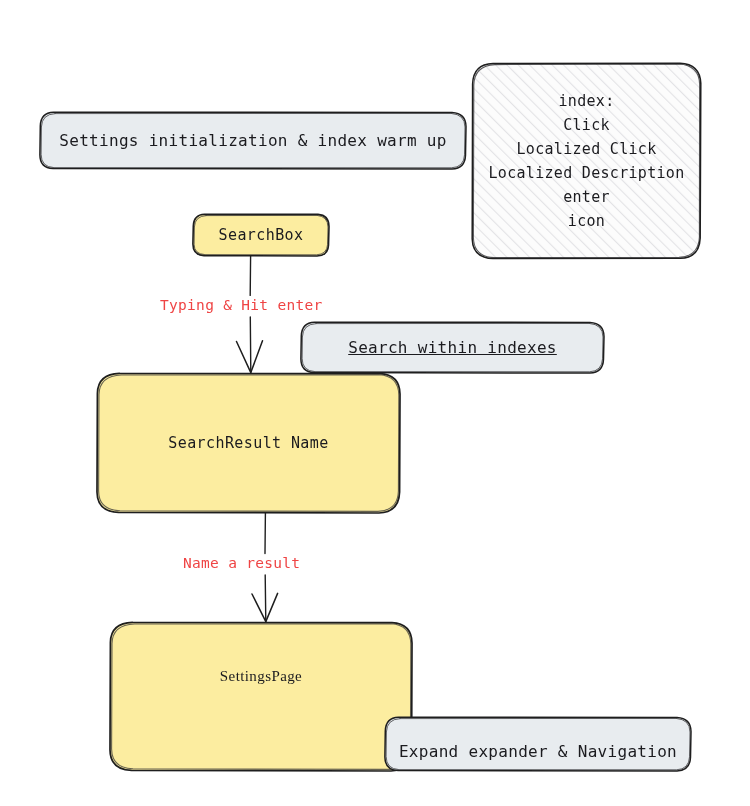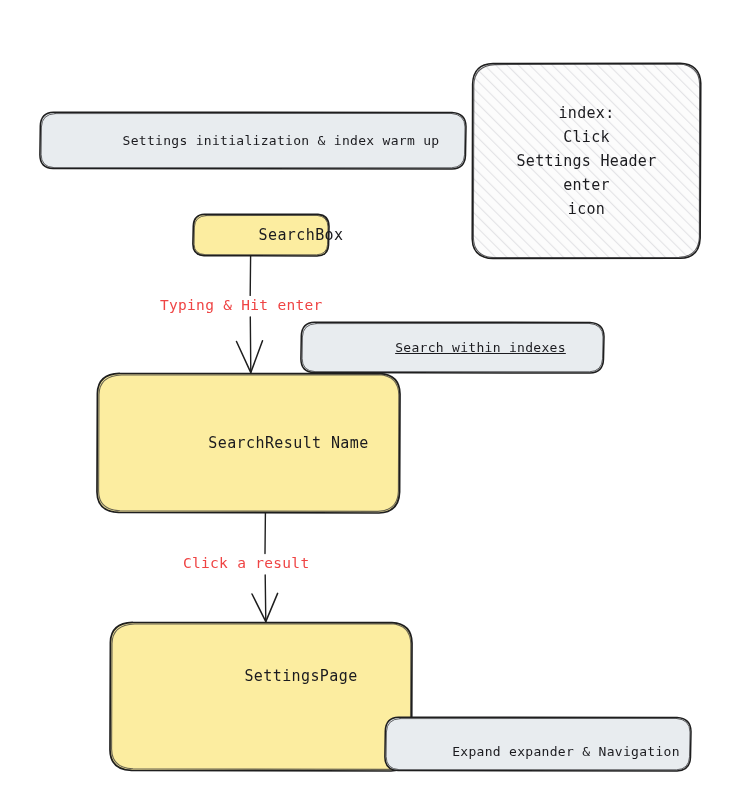--- a/index.html
+++ b/index.html
@@ -27,26 +27,24 @@
     align-items: center;
     justify-content: center;
     text-align: center;
     color: #1b1b1f;
     pointer-events: none;
     white-space: pre;
   }
   .lbl-node {
     font-size: 15px;
     letter-spacing: 0.4px;
-    margin-left: 40px;
   }
   .lbl-note {
-    font-size: 13px;
+    font-size: 16px;
     letter-spacing: 0.3px;
-    padding-left: 28px;
   }
   .lbl-edge {
     font-size: 14.5px;
     letter-spacing: 0.3px;
     color: #ef4444;
   }
   .lbl-index {
     font-size: 15px;
     line-height: 24px;
     letter-spacing: 0.3px;
@@ -141,30 +139,31 @@
     <path d="M 400 718.6 L 676 718.4 Q 689.8 719.4 690 732 L 689.6 756.4 Q 689 769.4 676.4 769.8
              L 399 769.6 Q 386.2 769 386.1 756.4 L 386.4 732 Q 386.8 719.2 400 718.6" fill="none" stroke="#242427" stroke-width="1" stroke-linecap="round" opacity="0.7"></path>
   </g>
 </svg>
 
 <div class="node-label lbl-note" style="left:40px; top:112px; width:426px; height:57px;">Settings initialization &amp; index warm up</div>
 
 <div class="node-label lbl-index" style="left:472px; top:63px; width:229px; height:196px;">
   <span>index:</span>
   <span>Click</span>
-  <span>Settings Header</span>
+  <span>Localized Click</span>
+  <span>Localized Description</span>
   <span>enter</span>
   <span>icon</span>
 </div>
 
 <div class="node-label lbl-node" style="left:193px; top:214px; width:136px; height:42px;">SearchBox</div>
 
 <div class="node-label lbl-edge" style="left:160px; top:295px; width:220px; height:20px; justify-content:flex-start;">Typing &amp; Hit enter</div>
 
 <div class="node-label lbl-note" style="left:301px; top:322px; width:303px; height:51px;text-decoration:underline;">Search within indexes</div>
 
 <div class="node-label lbl-node" style="left:97px; top:373px; width:303px; height:140px;">SearchResult Name</div>
 
-<div class="node-label lbl-edge" style="left:183px; top:553px; width:220px; height:20px; justify-content:flex-start;">Click a result</div>
+<div class="node-label lbl-edge" style="left:183px; top:553px; width:220px; height:20px; justify-content:flex-start;">Name a result</div>
 
-<div class="node-label lbl-node" style="left:110px; top:622px; width:302px; height:108px;">SettingsPage</div>
+<div class="node-label lbl-node" style="left:110px; top:622px; width:302px; height:108px;font-family:Liberation Serif, serif;">SettingsPage</div>
 
 <div class="node-label lbl-note" style="left:385px; top:717px; width:306px; height:68px;">Expand expander &amp; Navigation</div>
 
 </body></html>

